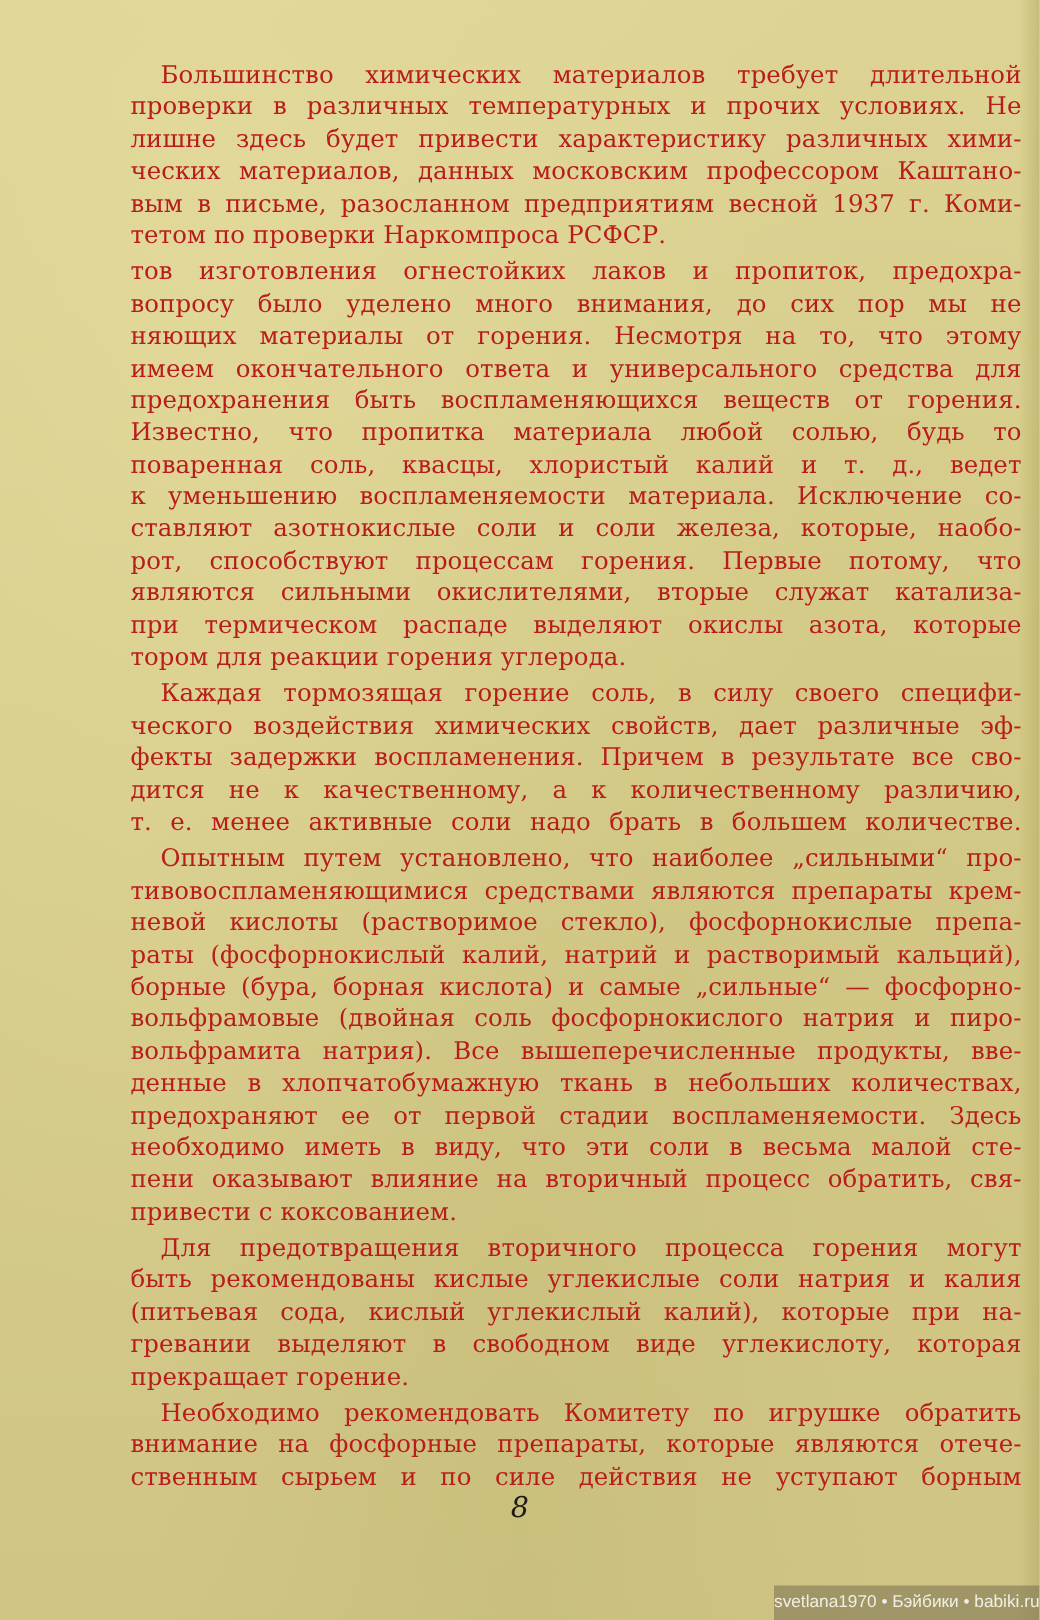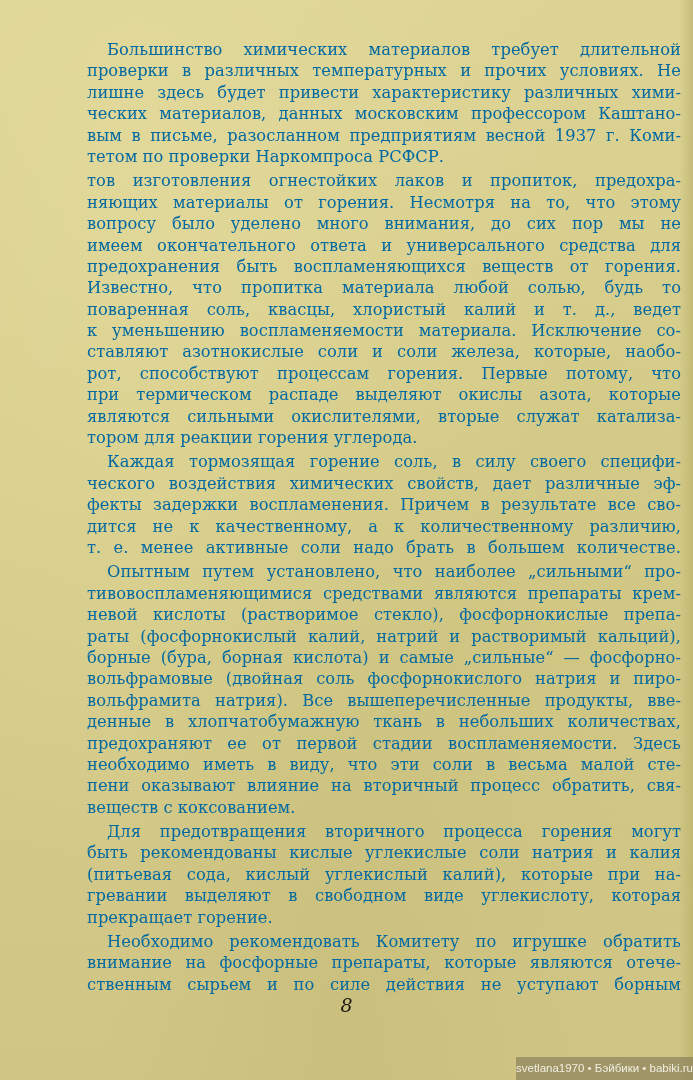--- a/index.html
+++ b/index.html
@@ -27,21 +27,21 @@
     background: linear-gradient(90deg, rgba(200,190,115,0) 0%, rgba(180,170,100,0.55) 100%);
   }
   .text-block {
     position: absolute;
     left: 87px;
     top: 39px;
     width: 594px;
     font-family: "DejaVu Serif", "Liberation Serif", serif;
     font-size: 16.3px;
     line-height: 21.4px;
-    color: #0369a1;
+    color: #b91c1c;
     letter-spacing: 0.05px;
   }
   .line {
     display: block;
     white-space: nowrap;
     text-align: justify;
     text-align-last: justify;
     height: 21.4px;
     overflow: visible;
   }
@@ -91,31 +91,31 @@
     <span class="line indent">Большинство химических материалов требует длительной</span>
     <span class="line">проверки в различных температурных и прочих условиях. Не</span>
     <span class="line">лишне здесь будет привести характеристику различных хими-</span>
     <span class="line">ческих материалов, данных московским профессором Каштано-</span>
     <span class="line">вым в письме, разосланном предприятиям весной 1937 г. Коми-</span>
     <span class="line last">тетом по проверки Наркомпроса РСФСР.</span>
   </div>
 
   <div class="para">
     <span class="line">тов изготовления огнестойких лаков и пропиток, предохра-</span>
+    <span class="line">вопросу было уделено много внимания, до сих пор мы не</span>
     <span class="line">няющих материалы от горения. Несмотря на то, что этому</span>
-    <span class="line">вопросу было уделено много внимания, до сих пор мы не</span>
     <span class="line">имеем окончательного ответа и универсального средства для</span>
     <span class="line">предохранения быть воспламеняющихся веществ от горения.</span>
     <span class="line">Известно, что пропитка материала любой солью, будь то</span>
     <span class="line">поваренная соль, квасцы, хлористый калий и т. д., ведет</span>
     <span class="line">к уменьшению воспламеняемости материала. Исключение со-</span>
     <span class="line">ставляют азотнокислые соли и соли железа, которые, наобо-</span>
     <span class="line">рот, способствуют процессам горения. Первые потому, что</span>
+    <span class="line">являются сильными окислителями, вторые служат катализа-</span>
     <span class="line">при термическом распаде выделяют окислы азота, которые</span>
-    <span class="line">являются сильными окислителями, вторые служат катализа-</span>
     <span class="line last">тором для реакции горения углерода.</span>
   </div>
 
   <div class="para">
     <span class="line indent">Каждая тормозящая горение соль, в силу своего специфи-</span>
     <span class="line">ческого воздействия химических свойств, дает различные эф-</span>
     <span class="line">фекты задержки воспламенения. Причем в результате все сво-</span>
     <span class="line">дится не к качественному, а к количественному различию,</span>
     <span class="line">т. е. менее активные соли надо брать в большем количестве.</span>
   </div>
@@ -125,21 +125,21 @@
     <span class="line">тивовоспламеняющимися средствами являются препараты крем-</span>
     <span class="line">невой кислоты (растворимое стекло), фосфорнокислые препа-</span>
     <span class="line">раты (фосфорнокислый калий, натрий и растворимый кальций),</span>
     <span class="line">борные (бура, борная кислота) и самые „сильные“ — фосфорно-</span>
     <span class="line">вольфрамовые (двойная соль фосфорнокислого натрия и пиро-</span>
     <span class="line">вольфрамита натрия). Все вышеперечисленные продукты, вве-</span>
     <span class="line">денные в хлопчатобумажную ткань в небольших количествах,</span>
     <span class="line">предохраняют ее от первой стадии воспламеняемости. Здесь</span>
     <span class="line">необходимо иметь в виду, что эти соли в весьма малой сте-</span>
     <span class="line">пени оказывают влияние на вторичный процесс обратить, свя-</span>
-    <span class="line last">веществ с коксованием.</span>
+    <span class="line last">привести с коксованием.</span>
   </div>
 
   <div class="para">
     <span class="line indent">Для предотвращения вторичного процесса горения могут</span>
     <span class="line">быть рекомендованы кислые углекислые соли натрия и калия</span>
     <span class="line">(питьевая сода, кислый углекислый калий), которые при на-</span>
     <span class="line">гревании выделяют в свободном виде углекислоту, которая</span>
     <span class="line last">прекращает горение.</span>
   </div>
 

